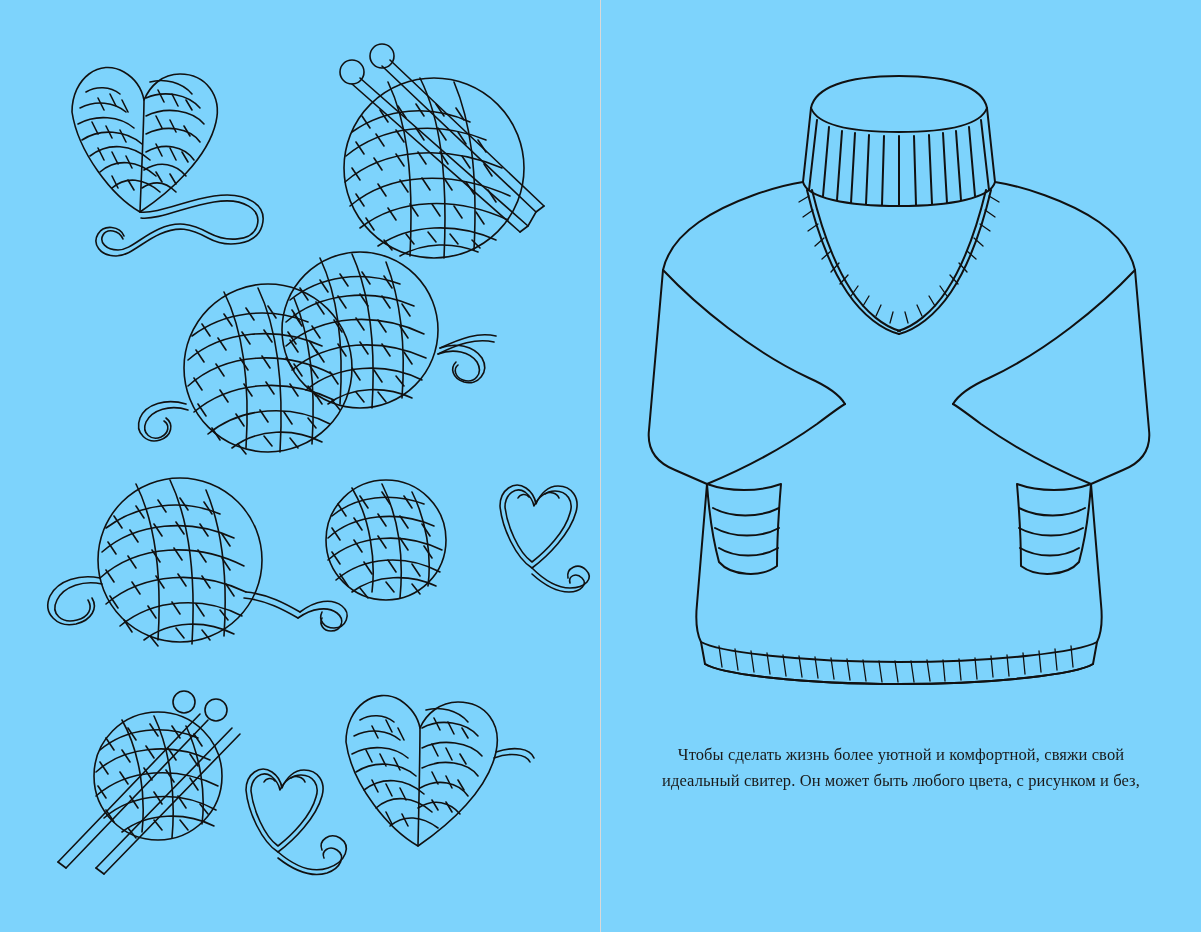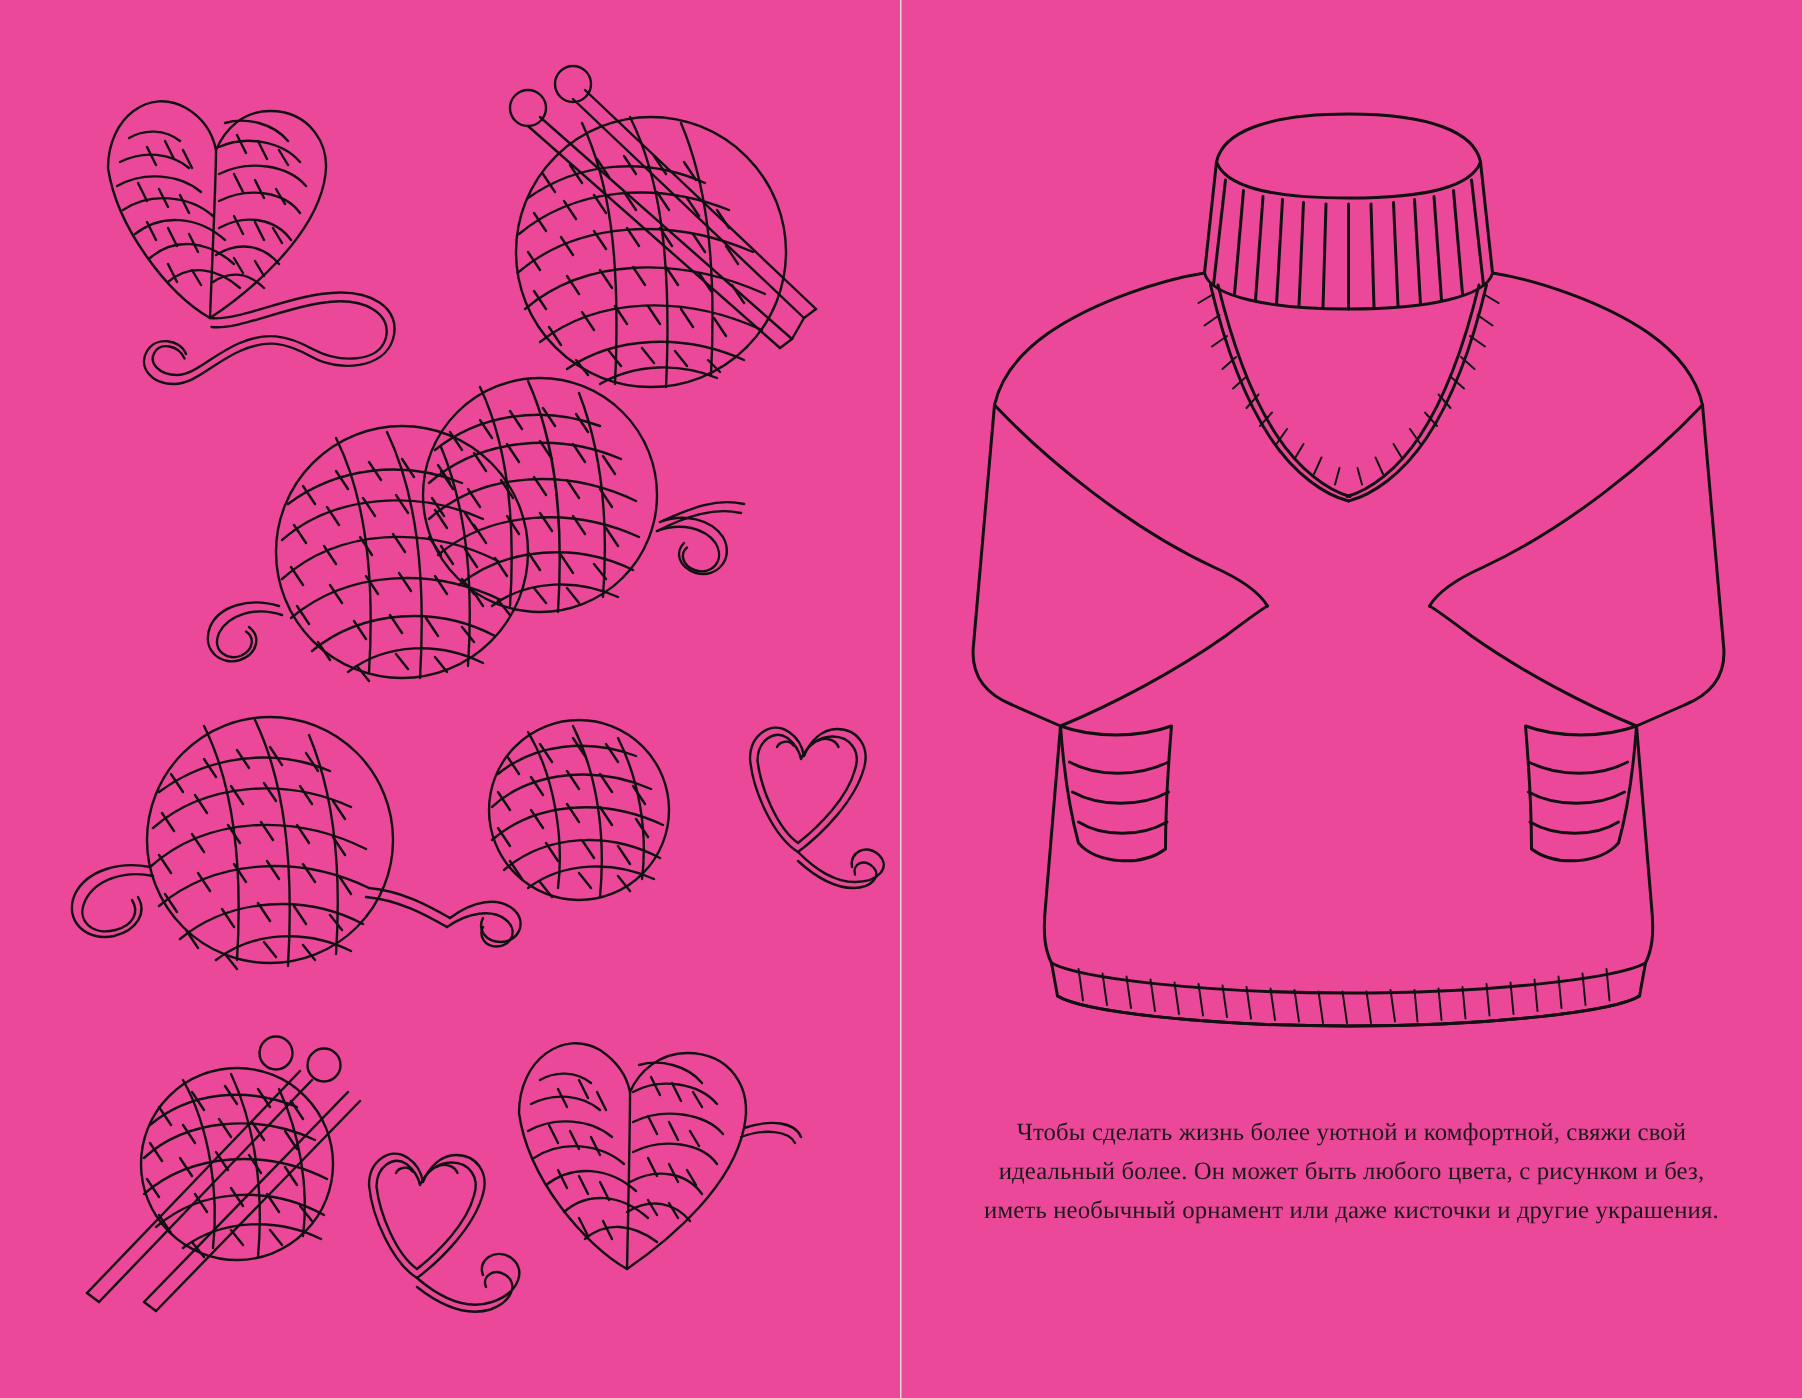--- a/index.html
+++ b/index.html
@@ -10,21 +10,21 @@
   body {
     width: 1201px;
     height: 932px;
     font-family: "Liberation Serif", serif;
     overflow: hidden;
   }
   .page {
     position: relative;
     width: 1201px;
     height: 932px;
-    background: #ec4899;
+    background: #7dd3fc;
   }
   .spread-gutter {
     position: absolute;
     left: 600px;
     top: 0;
     width: 1px;
     height: 932px;
     background: #d9d9d9;
   }
   .panel-left {
@@ -422,18 +422,17 @@
                    M358 659 L360 680 M374 658 L376 679 M390 656 L392 677
                    M406 655 L408 676 M422 653 L424 674 M438 651 L440 672
                    M454 649 L456 670 M470 646 L472 667"></path>
         </g>
 
       </g>
     </svg>
 
     <div class="caption">
       <p>Чтобы сделать жизнь более уютной и комфортной, свяжи свой</p>
-      <p>идеальный более. Он может быть любого цвета, с рисунком и без,</p>
-      <p>иметь необычный орнамент или даже кисточки и другие украшения.</p>
+      <p>идеальный свитер. Он может быть любого цвета, с рисунком и без,</p>
     </div>
   </div>
 
 </div>
 
 </body></html>

